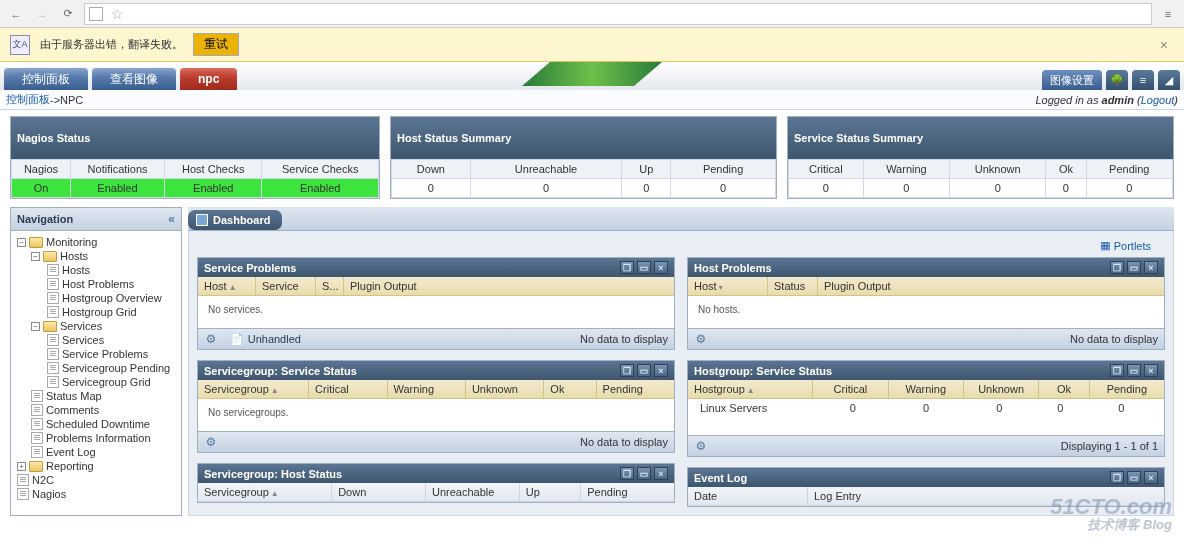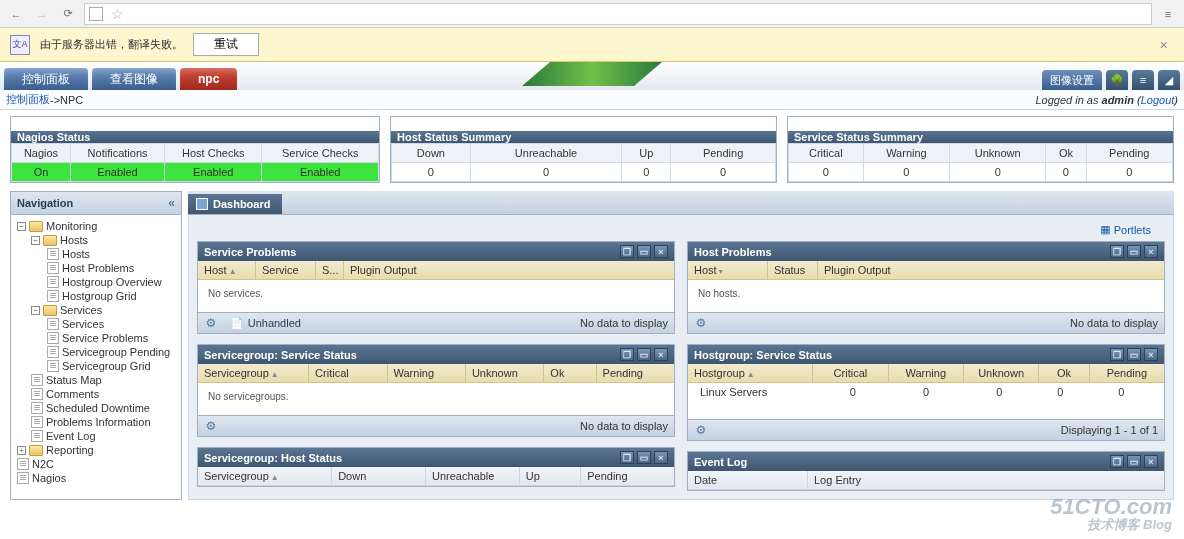--- a/index.html
+++ b/index.html
@@ -9,21 +9,21 @@
 .chrome-bar { height:28px; background:#f1f1f1; border-bottom:1px solid #ccc; display:flex; align-items:center; padding:0 6px; gap:6px; }
 .chrome-bar .nav-btn { width:20px; height:20px; display:flex; align-items:center; justify-content:center; color:#666; cursor:pointer; }
 .url-wrap { flex:1; display:flex; align-items:center; border:1px solid #ccc; background:#fff; height:22px; padding:0 4px; }
 .url-wrap .page-icon { width:14px; height:14px; background:#fff; border:1px solid #aaa; margin-right:4px; }
 .url-wrap input { border:none; outline:none; flex:1; font-size:12px; }
 .star { color:#aaa; font-size:14px; padding:0 4px; }
 
 
 .trans-bar { background:#fdf6cf; border-bottom:1px solid #d6c86b; height:34px; display:flex; align-items:center; padding:0 10px; gap:10px; }
 .trans-icon { width:20px; height:20px; border:1px solid #88a; background:#eef; display:flex; align-items:center; justify-content:center; font-size:9px; color:#448; }
-.retry-btn { background:#ffffff; border:1px solid #aaa; padding:2px 20px; font-size:12px; cursor:pointer; }
+.retry-btn { background:#eab308; border:1px solid #aaa; padding:2px 10px; font-size:12px; cursor:pointer; }
 .trans-close { margin-left:auto; color:#888; font-size:14px; cursor:pointer; padding:0 6px; }
 
 
 .tabs-bar { height:28px; background:linear-gradient(#fff,#e4e9ef); display:flex; align-items:flex-end; position:relative; }
 .swoosh { position:absolute; left:50%; transform:translateX(-50%); top:0; width:140px; height:24px; }
 .swoosh::before { content:""; position:absolute; inset:0; background:linear-gradient(90deg,#2a7a3a,#6fbf4a,#2a7a3a); clip-path: polygon(20% 0,100% 0,80% 100%,0 100%); }
 .tab { height:22px; padding:0 18px; color:#fff; font-size:12px; display:flex; align-items:center; margin-left:4px; border-radius:4px 4px 0 0; cursor:pointer; box-shadow:inset 0 8px 8px -6px rgba(255,255,255,.3); }
 .tab.blue { background:linear-gradient(#6b8fbf,#3a5d8f); }
 .tab.red { background:linear-gradient(#d04a3a,#a02a1c); font-weight:bold; }
 .right-icons { margin-left:auto; display:flex; gap:4px; padding-right:4px; }
@@ -35,21 +35,21 @@
 
 .breadcrumb-bar { height:20px; background:#fafcff; border-bottom:1px solid #cad6e3; display:flex; align-items:center; padding:0 6px; }
 .breadcrumb-bar a { color:#1a5aae; text-decoration:none; }
 .login-status { margin-left:auto; color:#333;font-style:italic; }
 .login-status b { font-weight:bold; }
 .login-status a { color:#1a5aae; }
 
 
 .sum-row { display:flex; gap:10px; padding:6px 10px 8px; }
 .panel { border:1px solid #9fb0c3; }
-.panel-head { background:linear-gradient(#5b7593,#3e566f); color:#fff; font-weight:bold; font-size:11px; padding:0 6px;margin-top:14px; }
+.panel-head { background:linear-gradient(#5b7593,#3e566f); color:#fff; font-weight:bold; font-size:11px; padding:15px 6px; }
 .tbl { width:100%; border-collapse:collapse; font-size:11px; }
 .tbl th { background:#eef2f7; border:1px solid #d0dae5; padding:3px 4px; font-weight:normal; color:#333; text-align:center; }
 .tbl td { border:1px solid #d0dae5; padding:3px 4px; text-align:center; }
 .green { background:#3ee43e; }
 
 
 .main { display:flex; padding:0 10px 10px; gap:6px; }
 .nav-panel { width:172px; border:1px solid #9fb0c3; }
 .nav-head { background:linear-gradient(#dfe7f0,#c3d1e2); border-bottom:1px solid #9fb0c3; padding:4px 6px; font-weight:bold; font-size:11px; color:#2b3d52; display:flex; align-items:center; }
 .nav-head::after { content:"«"; margin-left:auto; color:#5a7a9a; font-size:12px; }
@@ -58,21 +58,21 @@
 .tree-item.l1 { padding-left:4px; }
 .tree-item.l2 { padding-left:18px; }
 .tree-item.l3 { padding-left:34px; }
 .exp { width:9px; height:9px; border:1px solid #8a8a8a; font-size:8px; line-height:7px; text-align:center; color:#555; background:#fff; }
 .fld { width:14px; height:11px; background:linear-gradient(#fde8a8,#e9c564); border:1px solid #c39b3a; border-radius:1px; }
 .pg { width:12px; height:12px; background:#fff; border:1px solid #aaa; position:relative; }
 .pg::after { content:""; position:absolute; left:2px; right:2px; top:2px; height:1px; background:#aaa; box-shadow:0 2px 0 #aaa, 0 4px 0 #aaa; }
 
 .dash-area { flex:1; }
 .dash-tab-strip { display:flex; border-bottom:1px solid #9fb0c3; background:linear-gradient(#dfe7f0,#c3d1e2); height:24px; align-items:flex-end; }
-.dash-tab { background:linear-gradient(#5b7593,#3e566f); color:#fff; padding:4px 12px 4px 8px; font-size:11px; font-weight:bold; display:flex; align-items:center; gap:5px; }
+.dash-tab { background:linear-gradient(#5b7593,#3e566f); color:#fff; padding:4px 12px 4px 8px; font-size:11px; font-weight:bold; display:flex; align-items:center; gap:5px;border-radius:7px; }
 .dash-tab .ic { width:12px; height:12px; background:#7aa8d6; border:1px solid #fff; }
 .toolbar-link { color:#1a5aae; margin-left:auto; padding:4px 10px; display:flex; align-items:center; gap:3px; cursor:pointer; }
 .portlet-area { background:#e9eef5; border:1px solid #cad6e3; border-top:none; padding:26px 8px 8px; position:relative; }
 .port-link-wrap { position:absolute; top:4px; right:12px; }
 
 .port-grid { display:flex; gap:12px; }
 .port-col { flex:1; display:flex; flex-direction:column; gap:10px; }
 .portlet { border:1px solid #9fb0c3; background:#fff; }
 .p-head { background:linear-gradient(#5b7593,#3e566f); color:#fff; font-weight:bold; font-size:11px; padding:3px 6px; display:flex; align-items:center; }
 .p-tools { margin-left:auto; display:flex; gap:3px; }

